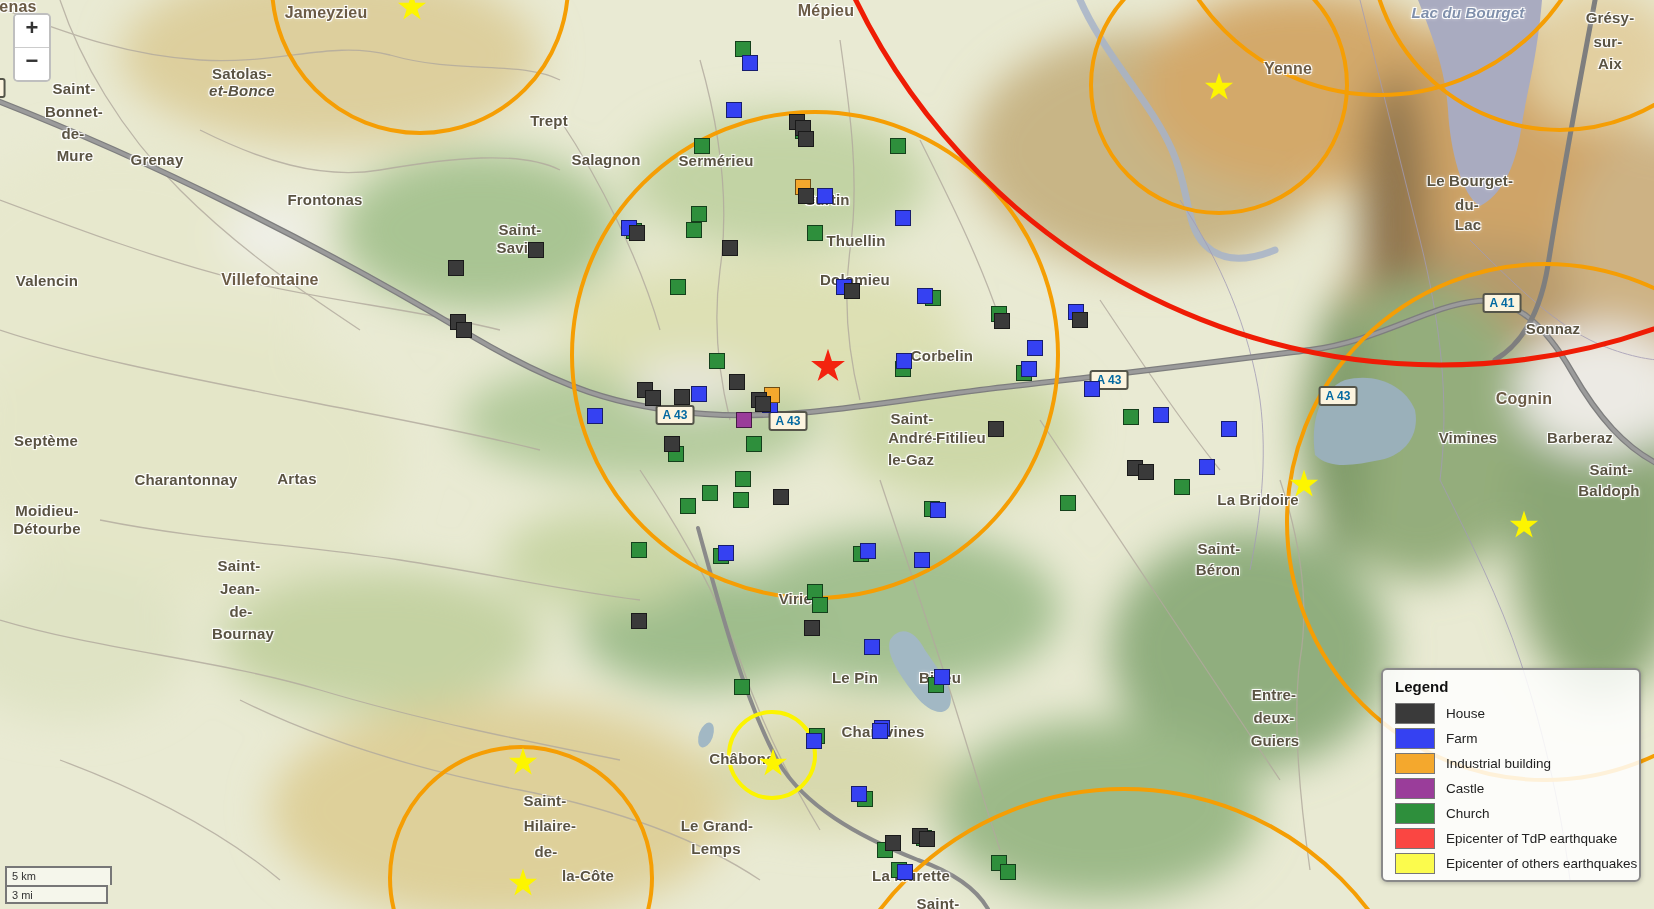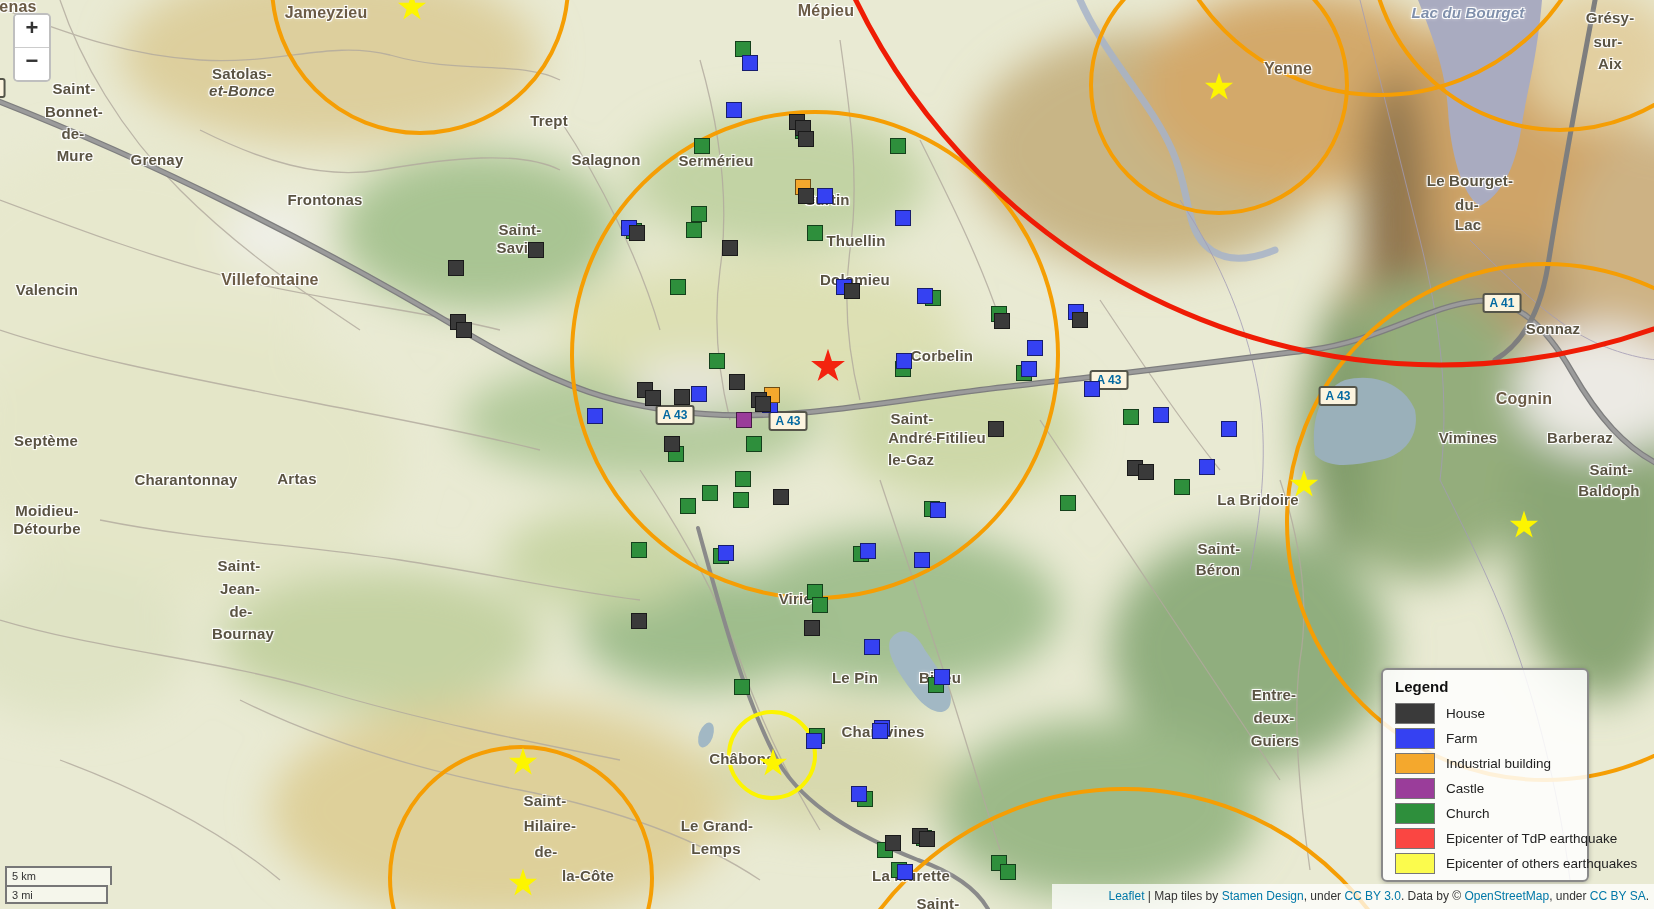--- a/index.html
+++ b/index.html
@@ -36,21 +36,21 @@
   .scale .line{background:rgba(255,255,255,.55);border:2px solid #777;padding:1px 5px 0 5px;
     box-sizing:border-box;height:19px;line-height:15px;}
   .scale .line.km{width:107px;border-bottom:none;}
   .scale .line.mi{width:103px;}
   
   .attrib{position:absolute;right:0;bottom:0;left:1052px;height:25px;z-index:60;
     background:rgba(255,255,255,.75);font:12px "Liberation Sans",sans-serif;color:#333;
     line-height:25px;text-align:right;padding-right:5px;white-space:nowrap;}
   .attrib span.link{color:#0078a8;cursor:pointer;}
   
-  .legend{position:absolute;left:1381px;top:668px;width:208px;height:214px;z-index:55;
+  .legend{position:absolute;left:1381px;top:668px;width:260px;height:214px;z-index:55;
     background:rgba(255,255,255,.85);border:2px solid #8a8a8a;border-radius:6px;
     box-sizing:border-box;padding:8px 12px;box-shadow:0 1px 5px rgba(0,0,0,.25);}
   .legend h4{margin:0 0 6px 0;font:bold 15px "Liberation Sans",sans-serif;color:#111;}
   .legend .row{display:flex;align-items:center;height:25px;}
   .legend .swatch{width:38px;height:19px;border:1px solid #777;margin-right:11px;flex:none;}
   .legend .lab{font:13.5px "Liberation Sans",sans-serif;color:#222;white-space:nowrap;}
 </style>
 </head>
 <body>
 
@@ -166,21 +166,21 @@
       <div class="maplabel" style="left: 549px; top: 120px;">Trept</div>
       <div class="maplabel" style="left: 606px; top: 159px;">Salagnon</div>
       <div class="maplabel" style="left: 716px; top: 160px;">Sermérieu</div>
       <div class="maplabel" style="left: 520px; top: 229px;">Saint-</div>
       <div class="maplabel" style="left: 517px; top: 247px;">Savin</div>
       <div class="maplabel big" style="left: 826px; top: 11px;">Mépieu</div>
       <div class="maplabel" style="left: 827px; top: 199px;">Curtin</div>
       <div class="maplabel" style="left: 856px; top: 240px;">Thuellin</div>
       <div class="maplabel" style="left: 855px; top: 279px;">Dolomieu</div>
       <div class="maplabel" style="left: 942px; top: 319px; margin-top: 36px;">Corbelin</div>
-      <div class="maplabel" style="left: 47px; top: 289px; text-align: right;">Valencin</div>
+      <div class="maplabel" style="left: 47px; top: 280px; text-align: right;">Valencin</div>
       <div class="maplabel big" style="left: 270px; top: 280px;">Villefontaine</div>
       <div class="maplabel" style="left: 46px; top: 440px;">Septème</div>
       <div class="maplabel" style="left: 186px; top: 479px;">Charantonnay</div>
       <div class="maplabel" style="left: 297px; top: 478px;">Artas</div>
       <div class="maplabel" style="left: 47px; top: 510px;">Moidieu-</div>
       <div class="maplabel" style="left: 47px; top: 528px;">Détourbe</div>
       <div class="maplabel" style="left: 239px; top: 565px;">Saint-</div>
       <div class="maplabel" style="left: 240px; top: 588px;">Jean-</div>
       <div class="maplabel" style="left: 241px; top: 611px;">de-</div>
       <div class="maplabel" style="left: 243px; top: 633px;">Bournay</div>
@@ -379,14 +379,13 @@
           <div class="swatch" style="background: rgb(250, 70, 66);"></div>
           <div class="lab">Epicenter of TdP earthquake</div>
         </div>
         <div class="row">
           <div class="swatch" style="background: rgb(251, 251, 77);"></div>
           <div class="lab">Epicenter of others earthquakes</div>
         </div>
       </div>
   </div>
 
-  <div class="attrib" id="attrib"><span class="link">Leaflet</span><span> | Map tiles by </span><span class="link">Stamen Design</span><span>, under </span><span class="link">CC BY 3.0</span><span>. Data by © </span><span class="link">OpenStreetMap</span><span>, under </span><span class="link">CC BY SA</span><span>.</span></div>
 </div>
 
 </body></html>

